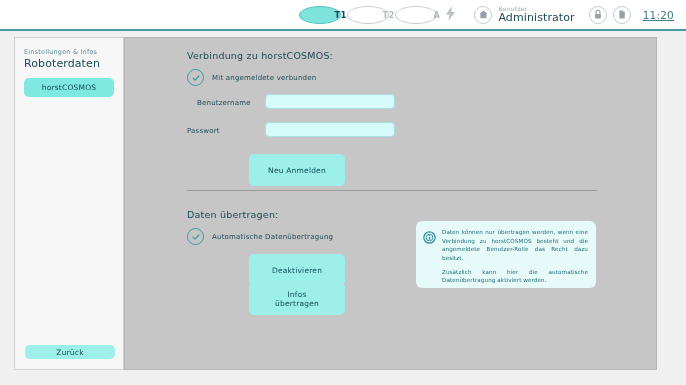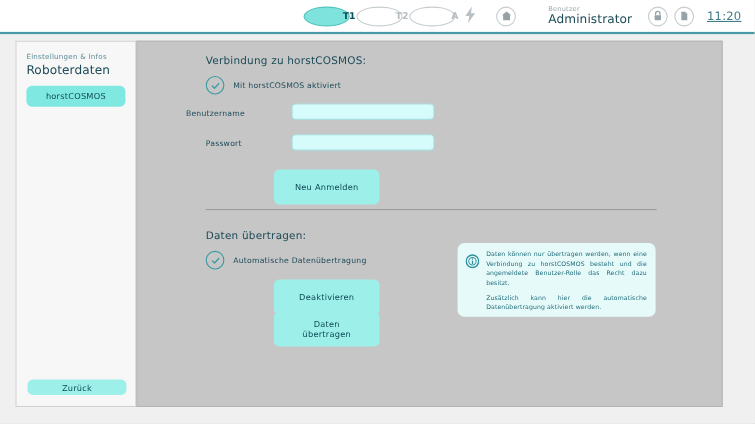--- a/index.html
+++ b/index.html
@@ -84,21 +84,21 @@
     background: #ffffff;
     border: 1px solid #c6cdd0;
     display: flex;
     align-items: center;
     justify-content: center;
     box-sizing: border-box;
   }
   .circ-btn svg { display: block; }
 
   .user-block {
-    margin-left: 29px;
+    margin-left: 6px;
     margin-right: 14px;
     line-height: 1.05;
   }
   .user-label {
     font-size: 6px;
     color: #9aa6ab;
     letter-spacing: 0.2px;
   }
   .user-name {
     font-size: 11px;
@@ -347,24 +347,24 @@
   <div class="content">
 
     <div class="section-title" style="left:62px; top:12px;">Verbindung zu horstCOSMOS:</div>
 
     <div class="check-row" style="left:62px; top:31px;">
       <span class="check-circle">
         <svg width="10" height="10" viewBox="0 0 12 12" aria-hidden="true">
           <polyline points="2.4,6.2 4.8,8.6 9.4,3.6" fill="none" stroke="#3d9aa2" stroke-width="1.5" stroke-linecap="round" stroke-linejoin="round"></polyline>
         </svg>
       </span>
-      <span class="check-label">Mit horstCOSMOS aktiviert</span>
-    </div>
-
-    <div class="field-label" style="left:44px; top:61px;">Benutzername</div>
+      <span class="check-label">Mit angemeldete verbunden</span>
+    </div>
+
+    <div class="field-label" style="left:72px; top:61px;">Benutzername</div>
     <input class="field-input" type="text" style="left: 140px; top: 56px;" placeholder="">
 
     <div class="field-label" style="left:62px; top:89px;">Passwort</div>
     <input class="field-input" type="password" style="left: 140px; top: 84px;" placeholder="">
 
     <button class="action-btn" style="left:124px; top:116px; width:96px; height:19px;">
       <span>Neu Anmelden</span>
     </button>
 
     <div class="divider"></div>
@@ -378,21 +378,21 @@
         </svg>
       </span>
       <span class="check-label">Automatische Datenübertragung</span>
     </div>
 
     <button class="action-btn" style="left:124px; top:216px; width:96px; height:19px;">
       <span>Deaktivieren</span>
     </button>
 
     <button class="action-btn" style="left:124px; top:245px; width:96px; height:19px;">
-      <span>Daten übertragen</span>
+      <span>Infos übertragen</span>
     </button>
 
     <div class="infobox">
       <span class="info-icon">
         <svg width="13" height="13" viewBox="0 0 14 14" aria-hidden="true">
           <circle cx="7" cy="7" r="6.1" fill="none" stroke="#2b8f9c" stroke-width="1.3"></circle>
           <circle cx="7" cy="7" r="3.6" fill="none" stroke="#2b8f9c" stroke-width="1"></circle>
           <circle cx="7" cy="4.9" r="0.75" fill="#2b8f9c"></circle>
           <rect x="6.4" y="6.2" width="1.3" height="3.5" rx="0.5" fill="#2b8f9c"></rect>
         </svg>

